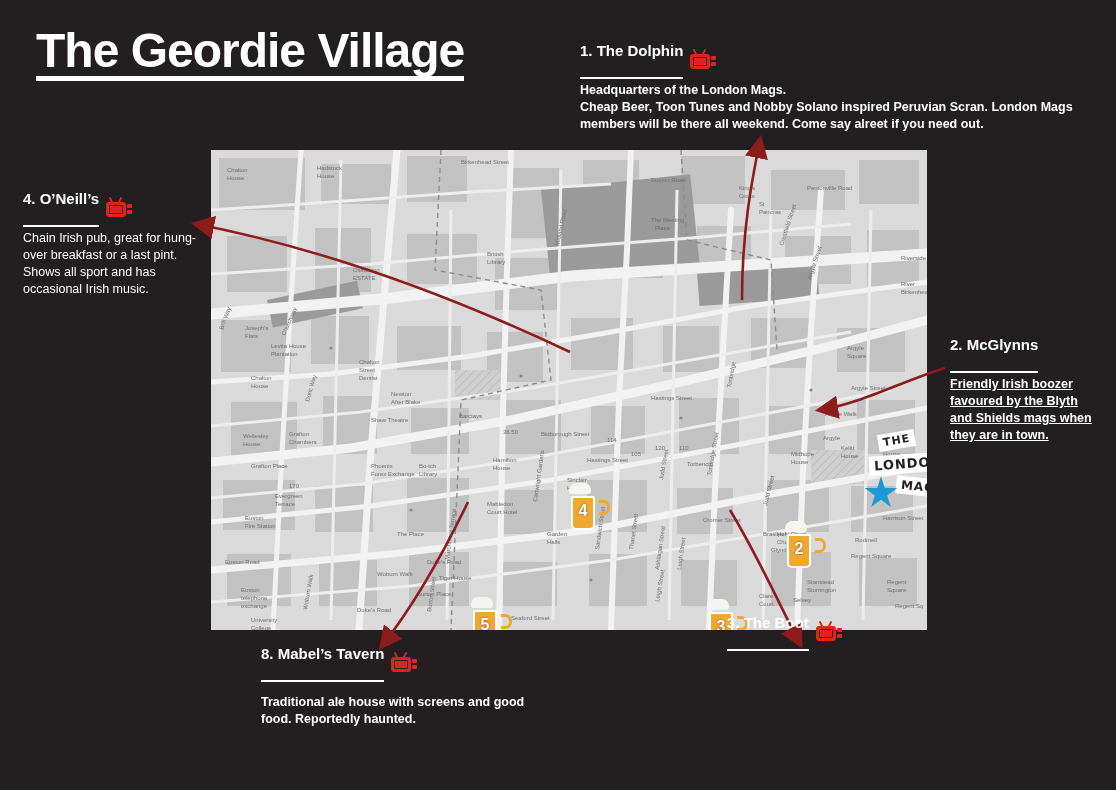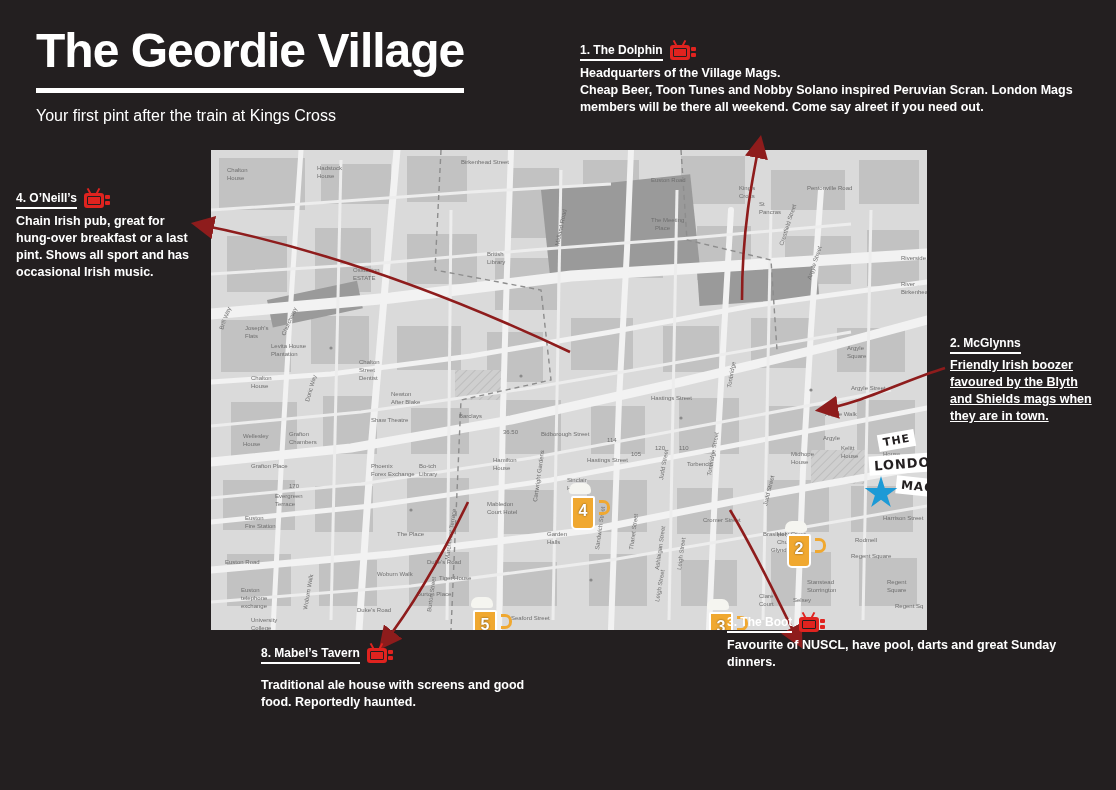--- a/index.html
+++ b/index.html
@@ -14,21 +14,21 @@
   
   #title-block { position: absolute; left: 36px; top: 26px; width: 520px; }
   #page-title {
     color: #ffffff;
     font-size: 48px;
     font-weight: bold;
     letter-spacing: -1px;
     line-height: 1.05;
     display: inline-block;
     border-bottom: 5px solid #ffffff;
-    padding-bottom: 12px;
+    padding-bottom: 0;
   }
   #page-subtitle {
     color: #ffffff;
     font-size: 16px;
     margin-top: 14px;
     font-weight: normal;
   }
 
   
   #map-area {
@@ -41,24 +41,24 @@
   #map-canvas { position: absolute; left: 0; top: 0; width: 716px; height: 480px; }
 
   
   .callout { position: absolute; }
   .callout .head {
     display: flex; align-items: center; gap: 7px;
     margin-bottom: 3px;
   }
   .callout .head-title {
     color: #ffffff;
-    font-size: 12px;
+    font-size: 15px;
     font-weight: bold;
     border-bottom: 2px solid #ffffff;
-    padding-bottom: 2px;
+    padding-bottom: 18px;
     white-space: nowrap;
   }
   .callout .body {
     color: #ffffff;
     font-size: 12.5px;
     line-height: 1.35;
     font-weight: bold;
   }
   .callout .body .lede { display: block; }
   .callout .body .detail { display: block; font-weight: bold; }
@@ -80,21 +80,21 @@
   .tv-icon .knob2 { top: 11px; }
   .tv-icon .ant1, .tv-icon .ant2 {
     position: absolute; width: 2px; height: 6px; background: #e0231f; top: -2px;
   }
   .tv-icon .ant1 { left: 4px; transform: rotate(-28deg); }
   .tv-icon .ant2 { left: 13px; transform: rotate(28deg); }
 
   
   #callout-1 { left: 580px; top: 42px; width: 500px; }
   #callout-2 { left: 950px; top: 336px; width: 150px; }
-  #callout-4 { left: 16px; top: 190px; width: 175px; }
+  #callout-4 { left: 23px; top: 190px; width: 175px; }
   #callout-5 { left: 261px; top: 645px; width: 290px; }
   #callout-3 { left: 727px; top: 614px; width: 340px; }
 
   
   #arrows { position: absolute; left: 0; top: 0; width: 1116px; height: 790px; pointer-events: none; }
 
   
   .pint {
     position: absolute;
     width: 34px; height: 42px;
@@ -138,21 +138,20 @@
     clip-path: polygon(50% 0%, 61% 35%, 98% 35%, 68% 57%, 79% 91%, 50% 70%, 21% 91%, 32% 57%, 2% 35%, 39% 35%);
   }
 </style>
 </head>
 <body>
 
 <div id="root">
 
   <div id="title-block">
     <div id="page-title">The Geordie Village</div>
-    <div id="page-subtitle">Your first pint after the train at Kings Cross</div>
   </div>
 
   <div id="map-area">
     <svg id="map-canvas" viewBox="0 0 716 480">
       <defs>
         <pattern id="hatch" width="6" height="6" patternUnits="userSpaceOnUse" patternTransform="rotate(45)">
           <rect width="6" height="6" fill="#cfcfcf"></rect>
           <line x1="0" y1="0" x2="0" y2="6" stroke="#bdbdbd" stroke-width="2"></line>
         </pattern>
       </defs>
@@ -449,21 +448,21 @@
       <span class="head-title">1. The Dolphin</span>
       <span class="tv-icon">
         <span class="ant1"></span>
           <span class="ant2"></span>
         <span class="screen"></span>
           <span class="knob1"></span>
           <span class="knob2"></span>
       </span>
     </div>
     <div class="body">
-      <span class="lede">Headquarters of the Village Mags.</span>
+      <span class="lede">Headquarters of the London Mags.</span>
       <span class="detail">Cheap Beer, Toon Tunes and Nobby Solano inspired Peruvian Scran. London Mags members will be there all weekend. Come say alreet if you need out.</span>
     </div>
   </div>
 
   <div class="callout" id="callout-2">
     <div class="head">
       <span class="head-title">2. McGlynns</span>
     </div>
     <div class="body">
       <span class="detail" style="font-weight:bold;text-decoration:underline;">Friendly Irish boozer favoured by the Blyth and Shields mags when they are in town.</span>
@@ -475,21 +474,21 @@
       <span class="head-title">4. O’Neill’s</span>
       <span class="tv-icon">
         <span class="ant1"></span>
           <span class="ant2"></span>
         <span class="screen"></span>
           <span class="knob1"></span>
           <span class="knob2"></span>
       </span>
     </div>
     <div class="body">
-      <span class="detail" style="font-weight:bold;">Chain Irish pub, great for hung-over breakfast or a last pint. Shows all sport and has occasional Irish music.</span>
+      <span class="detail" style="font-weight:normal;">Chain Irish pub, great for hung-over breakfast or a last pint. Shows all sport and has occasional Irish music.</span>
     </div>
   </div>
 
   <div class="callout" id="callout-5">
     <div class="head">
       <span class="head-title">8. Mabel’s Tavern</span>
       <span class="tv-icon">
         <span class="ant1"></span>
           <span class="ant2"></span>
         <span class="screen"></span>
@@ -506,18 +505,15 @@
     <div class="head">
       <span class="head-title">3. The Boot</span>
       <span class="tv-icon">
         <span class="ant1"></span>
           <span class="ant2"></span>
         <span class="screen"></span>
           <span class="knob1"></span>
           <span class="knob2"></span>
       </span>
     </div>
-    <div class="body">
-      <span class="detail" style="font-weight:bold;">Favourite of NUSCL, have pool, darts and great Sunday dinners.</span>
-    </div>
   </div>
 
 </div>
 
 </body></html>

